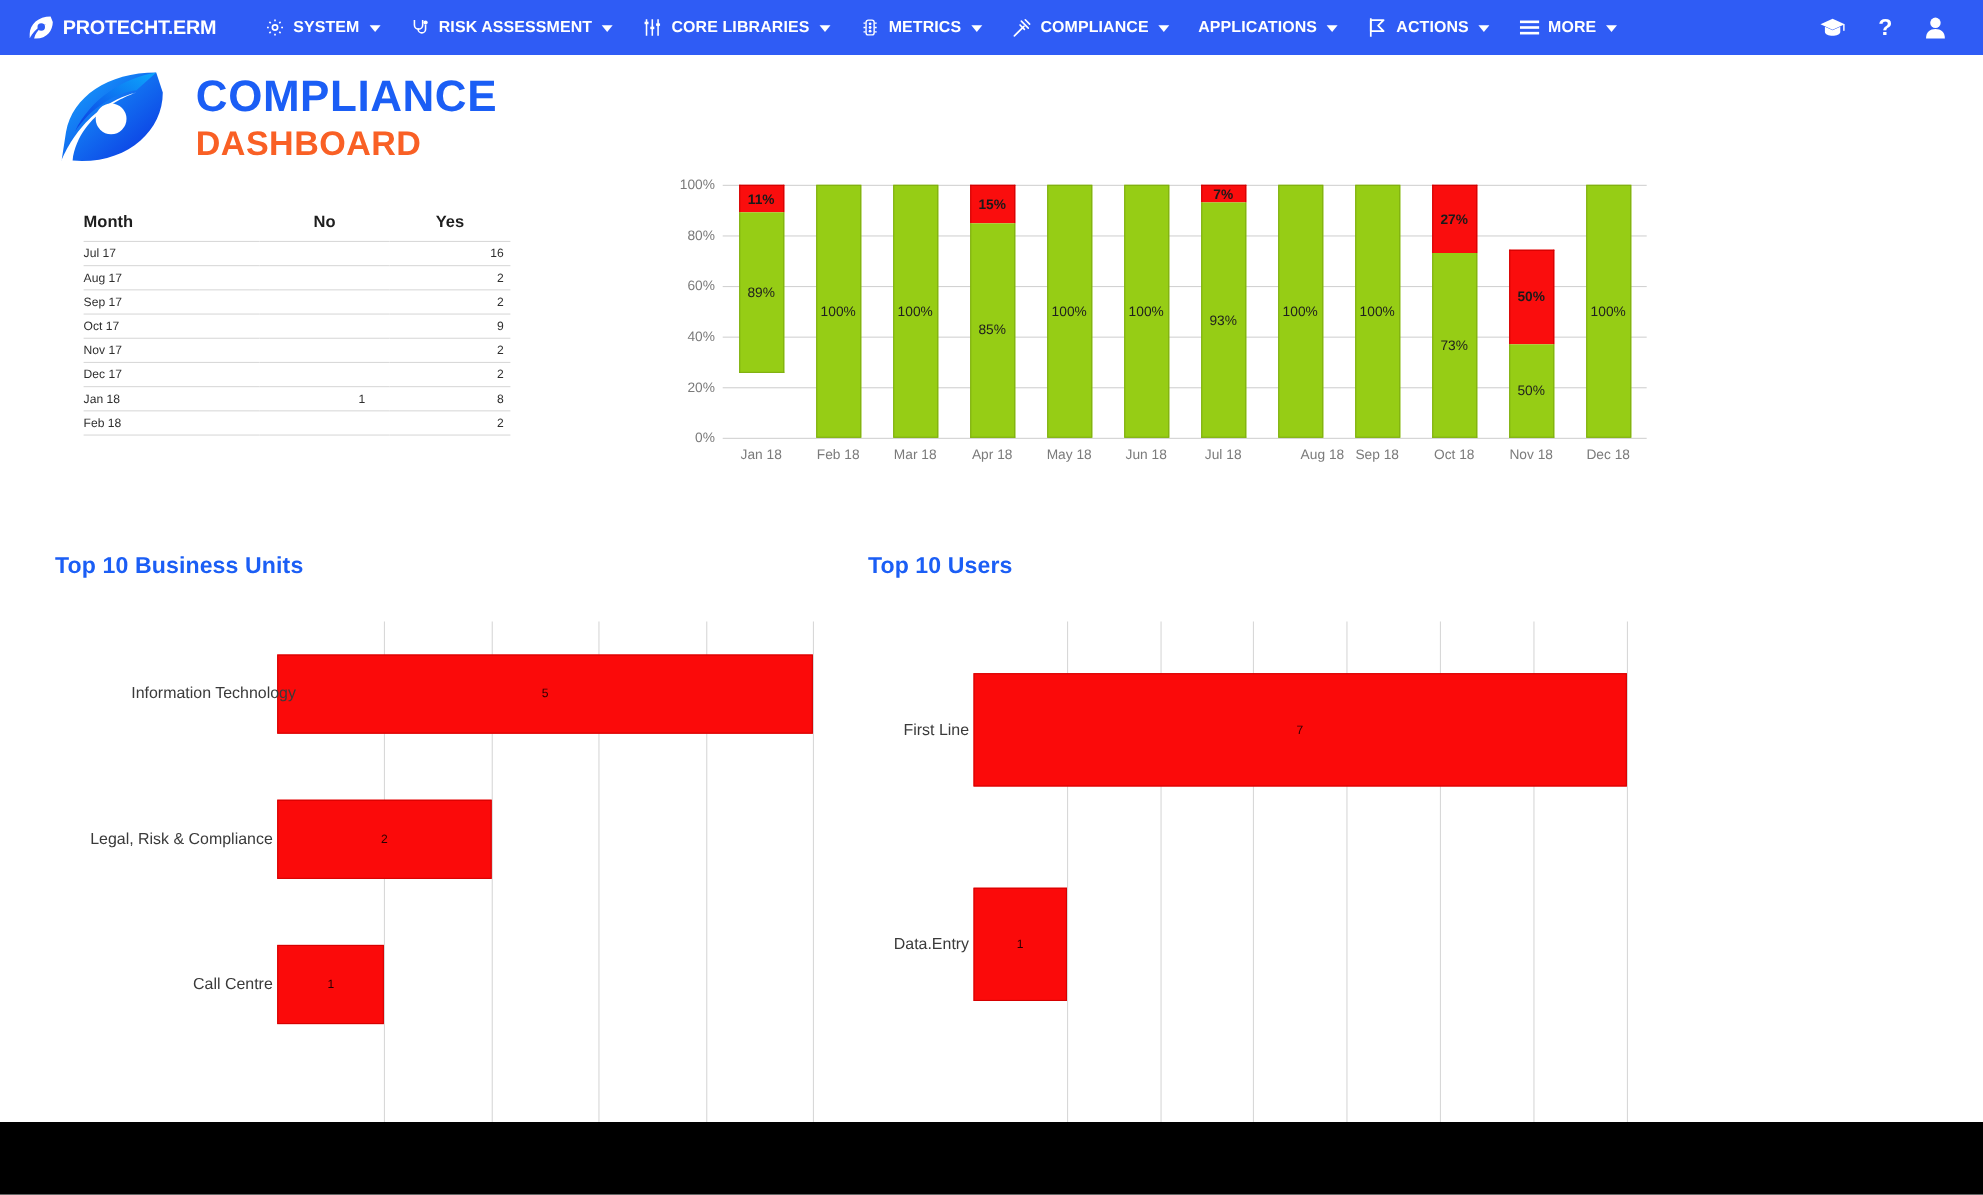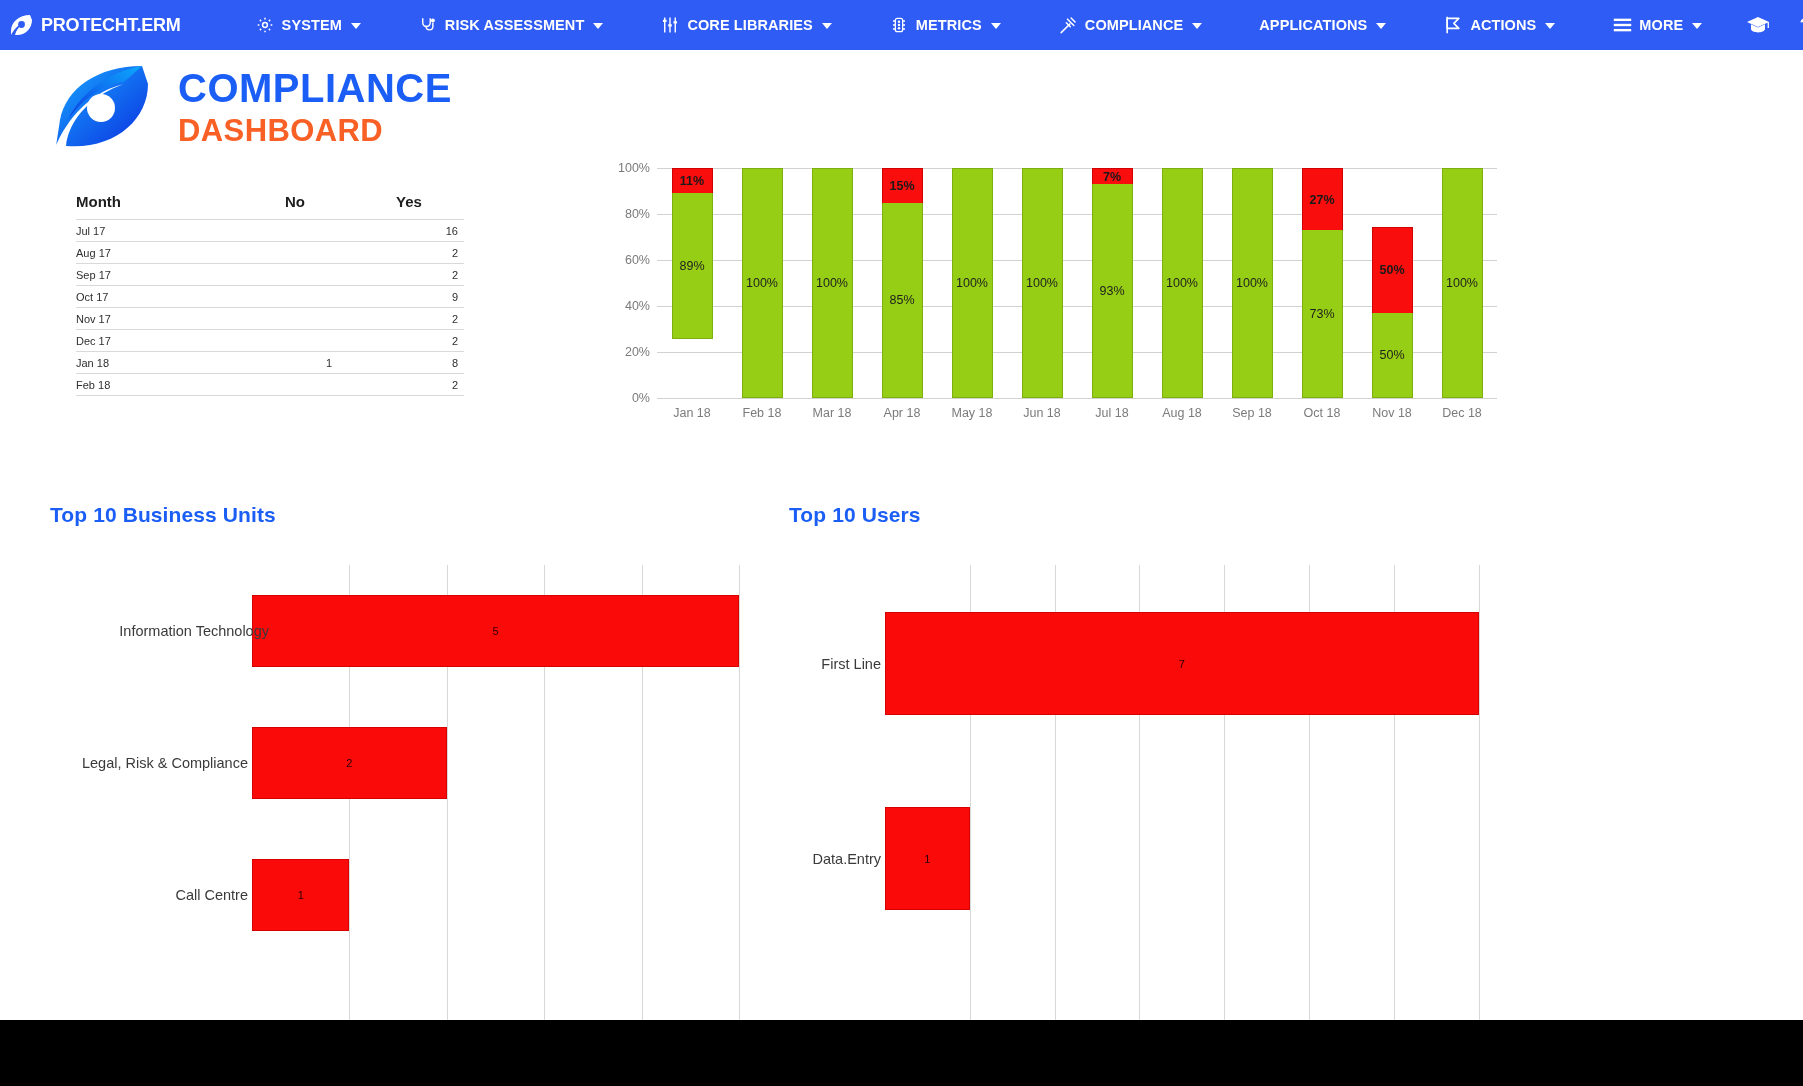--- a/index.html
+++ b/index.html
@@ -8,24 +8,23 @@
     background: #ffffff;
     font-family: "Liberation Sans", sans-serif;
     overflow: hidden;
   }
 
   
   #topnav {
     height: 50px; width: 100%;
     background: #2f5cf5;
     display: flex; align-items: center;
-    padding: 0 8px;
+    padding: 0 24px;
     color: #ffffff;
     position: relative;
-    gap: 31px;
   }
   #brand { display: flex; align-items: center; gap: 7px; margin-right: 30px; }
   #brand .blogo {
     width: 26px; height: 26px; position: relative;
     display: inline-block;
   }
   #brand .blogo svg { display:block; }
   #brand .btext {
     font-size: 18px; font-weight: 700; letter-spacing: -0.2px;
     white-space: nowrap;
@@ -440,21 +439,21 @@
         <div class="seg green" style="height: 213.9px;">
           <span class="slabel">93%</span>
         </div>
       </div>
       <div class="sc-xlab" style="left: 415px;">Jul 18</div>
       <div class="sc-bar" style="left: 504.5px; height: 230px;">
         <div class="seg green full" style="height: 230px;">
           <span class="slabel">100%</span>
         </div>
       </div>
-      <div class="sc-xlab" style="left: 485px;">Aug 18</div>
+      <div class="sc-xlab" style="left: 485px; text-align: right;">Aug 18</div>
       <div class="sc-bar" style="left: 574.5px; height: 230px;">
         <div class="seg green full" style="height: 230px;">
           <span class="slabel">100%</span>
         </div>
       </div>
       <div class="sc-xlab" style="left: 555px;">Sep 18</div>
       <div class="sc-bar" style="left: 644.5px; height: 230px;">
         <div class="seg red" style="height: 62.1px;">
           <span class="slabel">27%</span>
         </div>

